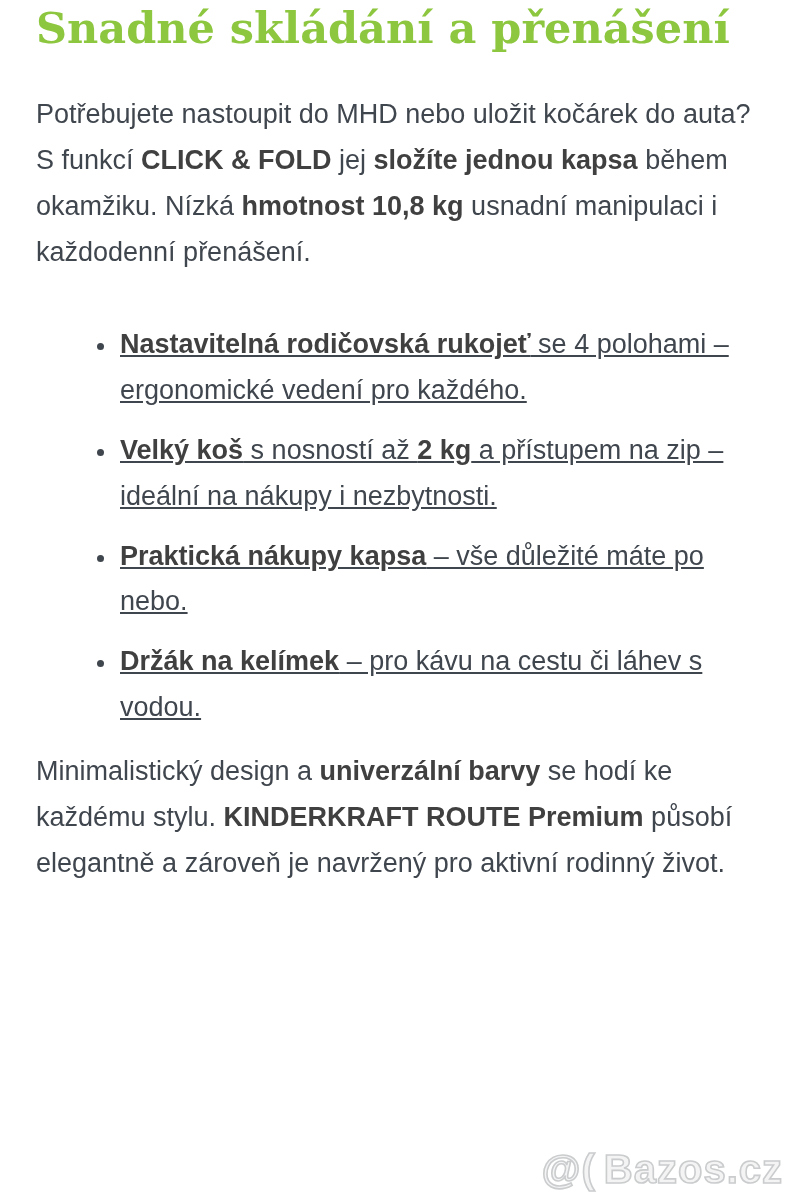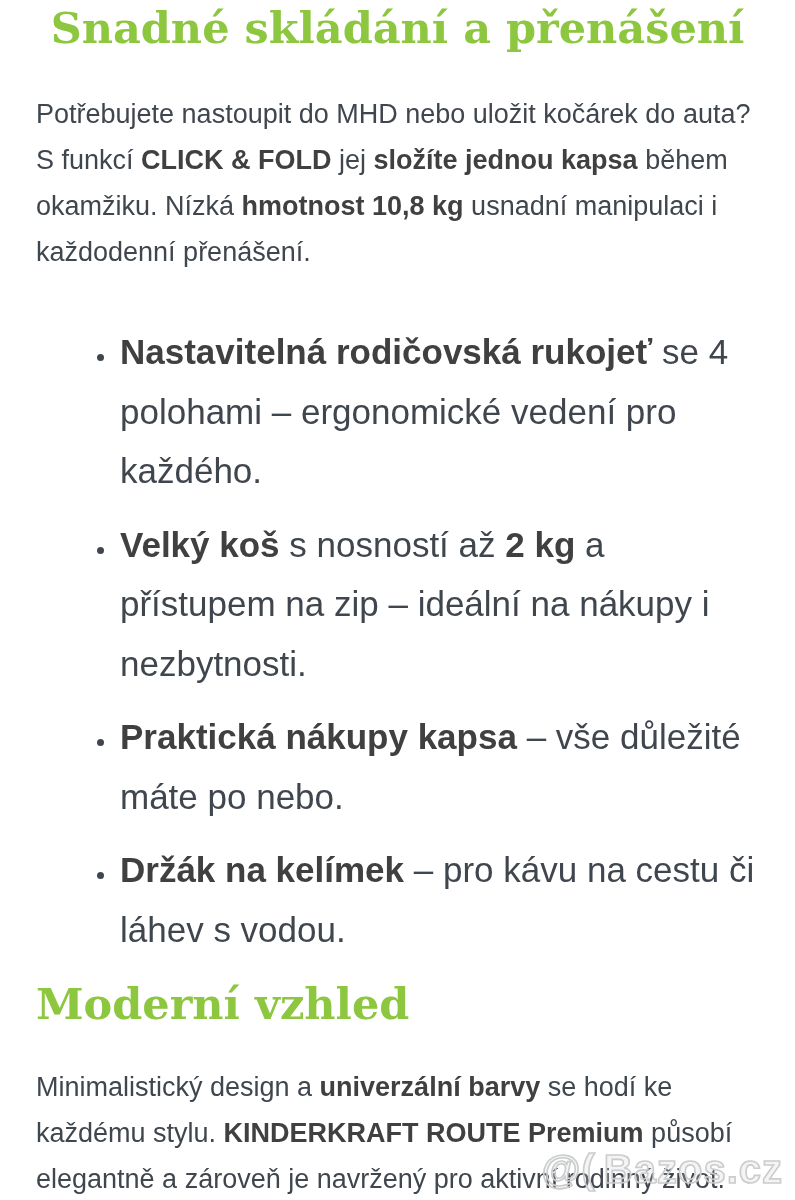--- a/index.html
+++ b/index.html
@@ -23,21 +23,20 @@
     font-family: "DejaVu Serif", serif;
     font-weight: 700;
     color: #8dc63f;
     margin: 0;
   }
   h1.heading {
     font-size: 43px;
     line-height: 1.22;
     margin-bottom: 38px;
     white-space: nowrap;
-    text-align: center;
   }
   h2.heading {
     font-size: 43px;
     line-height: 1.42;
     margin-bottom: 38px;
   }
   h3.heading {
     font-size: 43px;
     line-height: 1.3;
     margin-bottom: 32px;
@@ -51,24 +50,25 @@
     font-weight: 700;
     color: #404040;
     margin-top: 8px;
   }
   ul.features {
     margin: 0 0 18px 0;
     padding-left: 82px;
     list-style: disc outside;
   }
   ul.features li {
-    font-size: 35px;
+    font-size: 27px;
     line-height: 1.7;
     margin-bottom: 14px;
     padding-left: 2px;
+    text-decoration: underline;
   }
   ul.features li::marker {
     color: #40464e;
     font-size: 24px;
   }
   .watermark {
     position: absolute;
     right: 12px;
     bottom: 8px;
     font-family: "Liberation Sans", sans-serif;
@@ -93,21 +93,20 @@
   <p class="body-text"><span>Potřebujete nastoupit do MHD nebo uložit kočárek do auta? S funkcí </span><strong>CLICK &amp; FOLD</strong><span> jej </span><strong>složíte jednou kapsa</strong><span> během okamžiku. Nízká </span><strong>hmotnost 10,8 kg</strong><span> usnadní manipulaci i každodenní přenášení.</span></p>
 
 
   <ul class="features">
     <li><strong>Nastavitelná rodičovská rukojeť</strong><span> se 4 polohami – ergonomické vedení pro každého.</span></li>
     <li><strong>Velký koš</strong><span> s nosností až </span><strong>2 kg</strong><span> a přístupem na zip – ideální na nákupy i nezbytnosti.</span></li>
     <li><strong>Praktická nákupy kapsa</strong><span> – vše důležité máte po nebo.</span></li>
     <li><strong>Držák na kelímek</strong><span> – pro kávu na cestu či láhev s vodou.</span></li>
   </ul>
 
-  <h3 class="heading">Moderní vzhled</h3>
 
   <p class="body-text"><span>Minimalistický design a </span><strong>univerzální barvy</strong><span> se hodí ke každému stylu. </span><strong>KINDERKRAFT ROUTE Premium</strong><span> působí elegantně a zároveň je navržený pro aktivní rodinný život.</span></p>
 
 </div>
 
 <div class="watermark">
   <span class="logo-part">@(</span><span>Bazos.cz</span>
 </div>
 
 </body></html>

